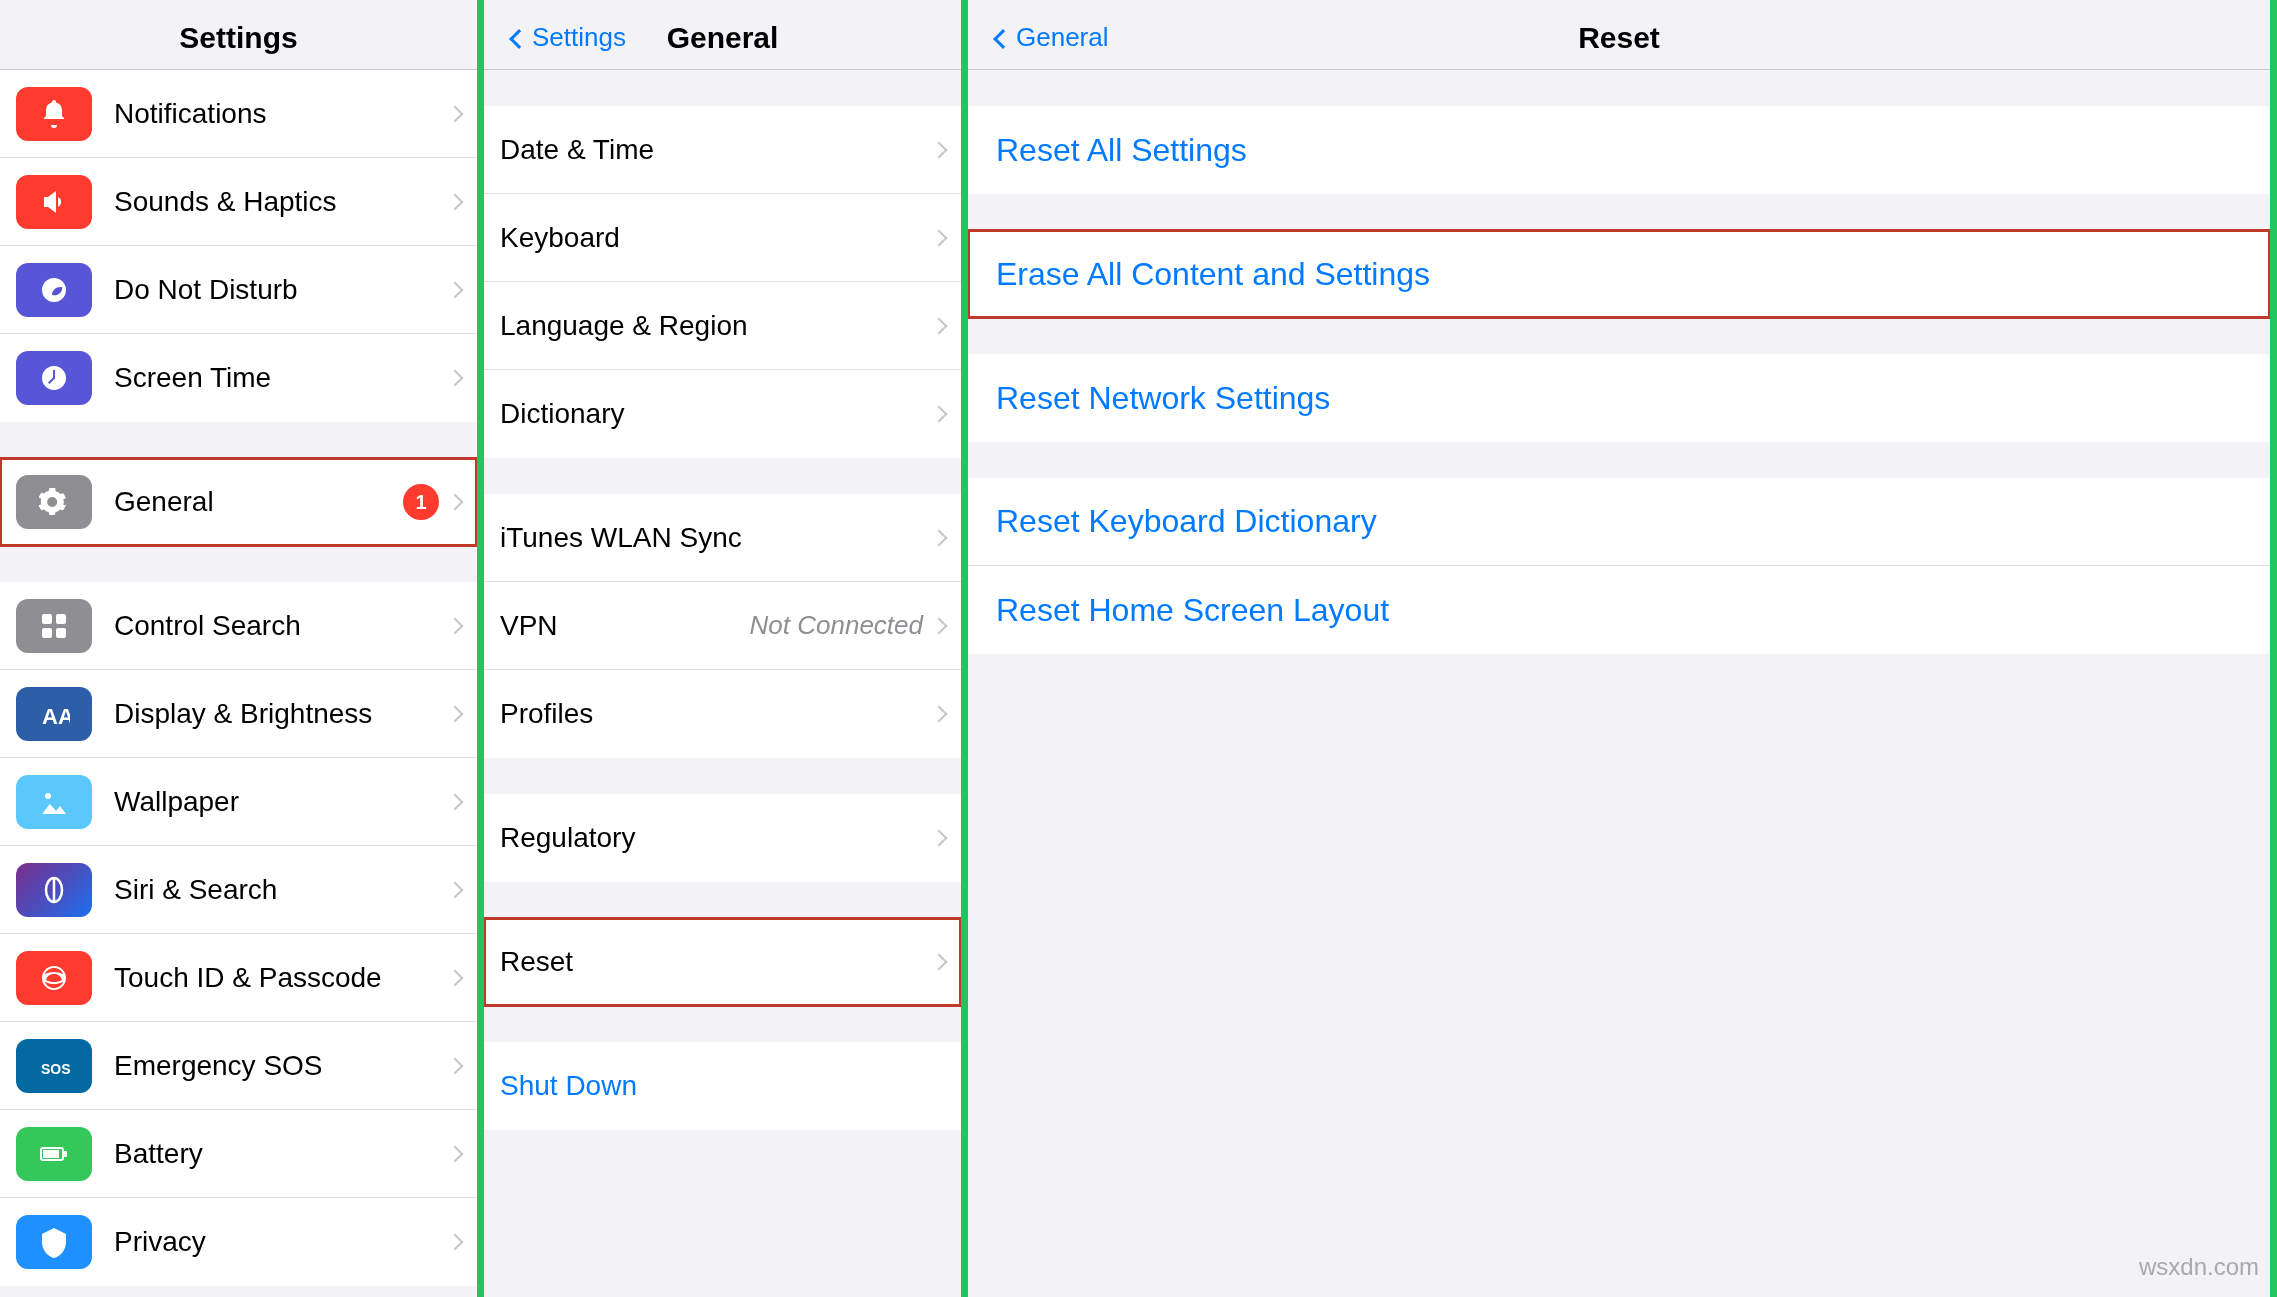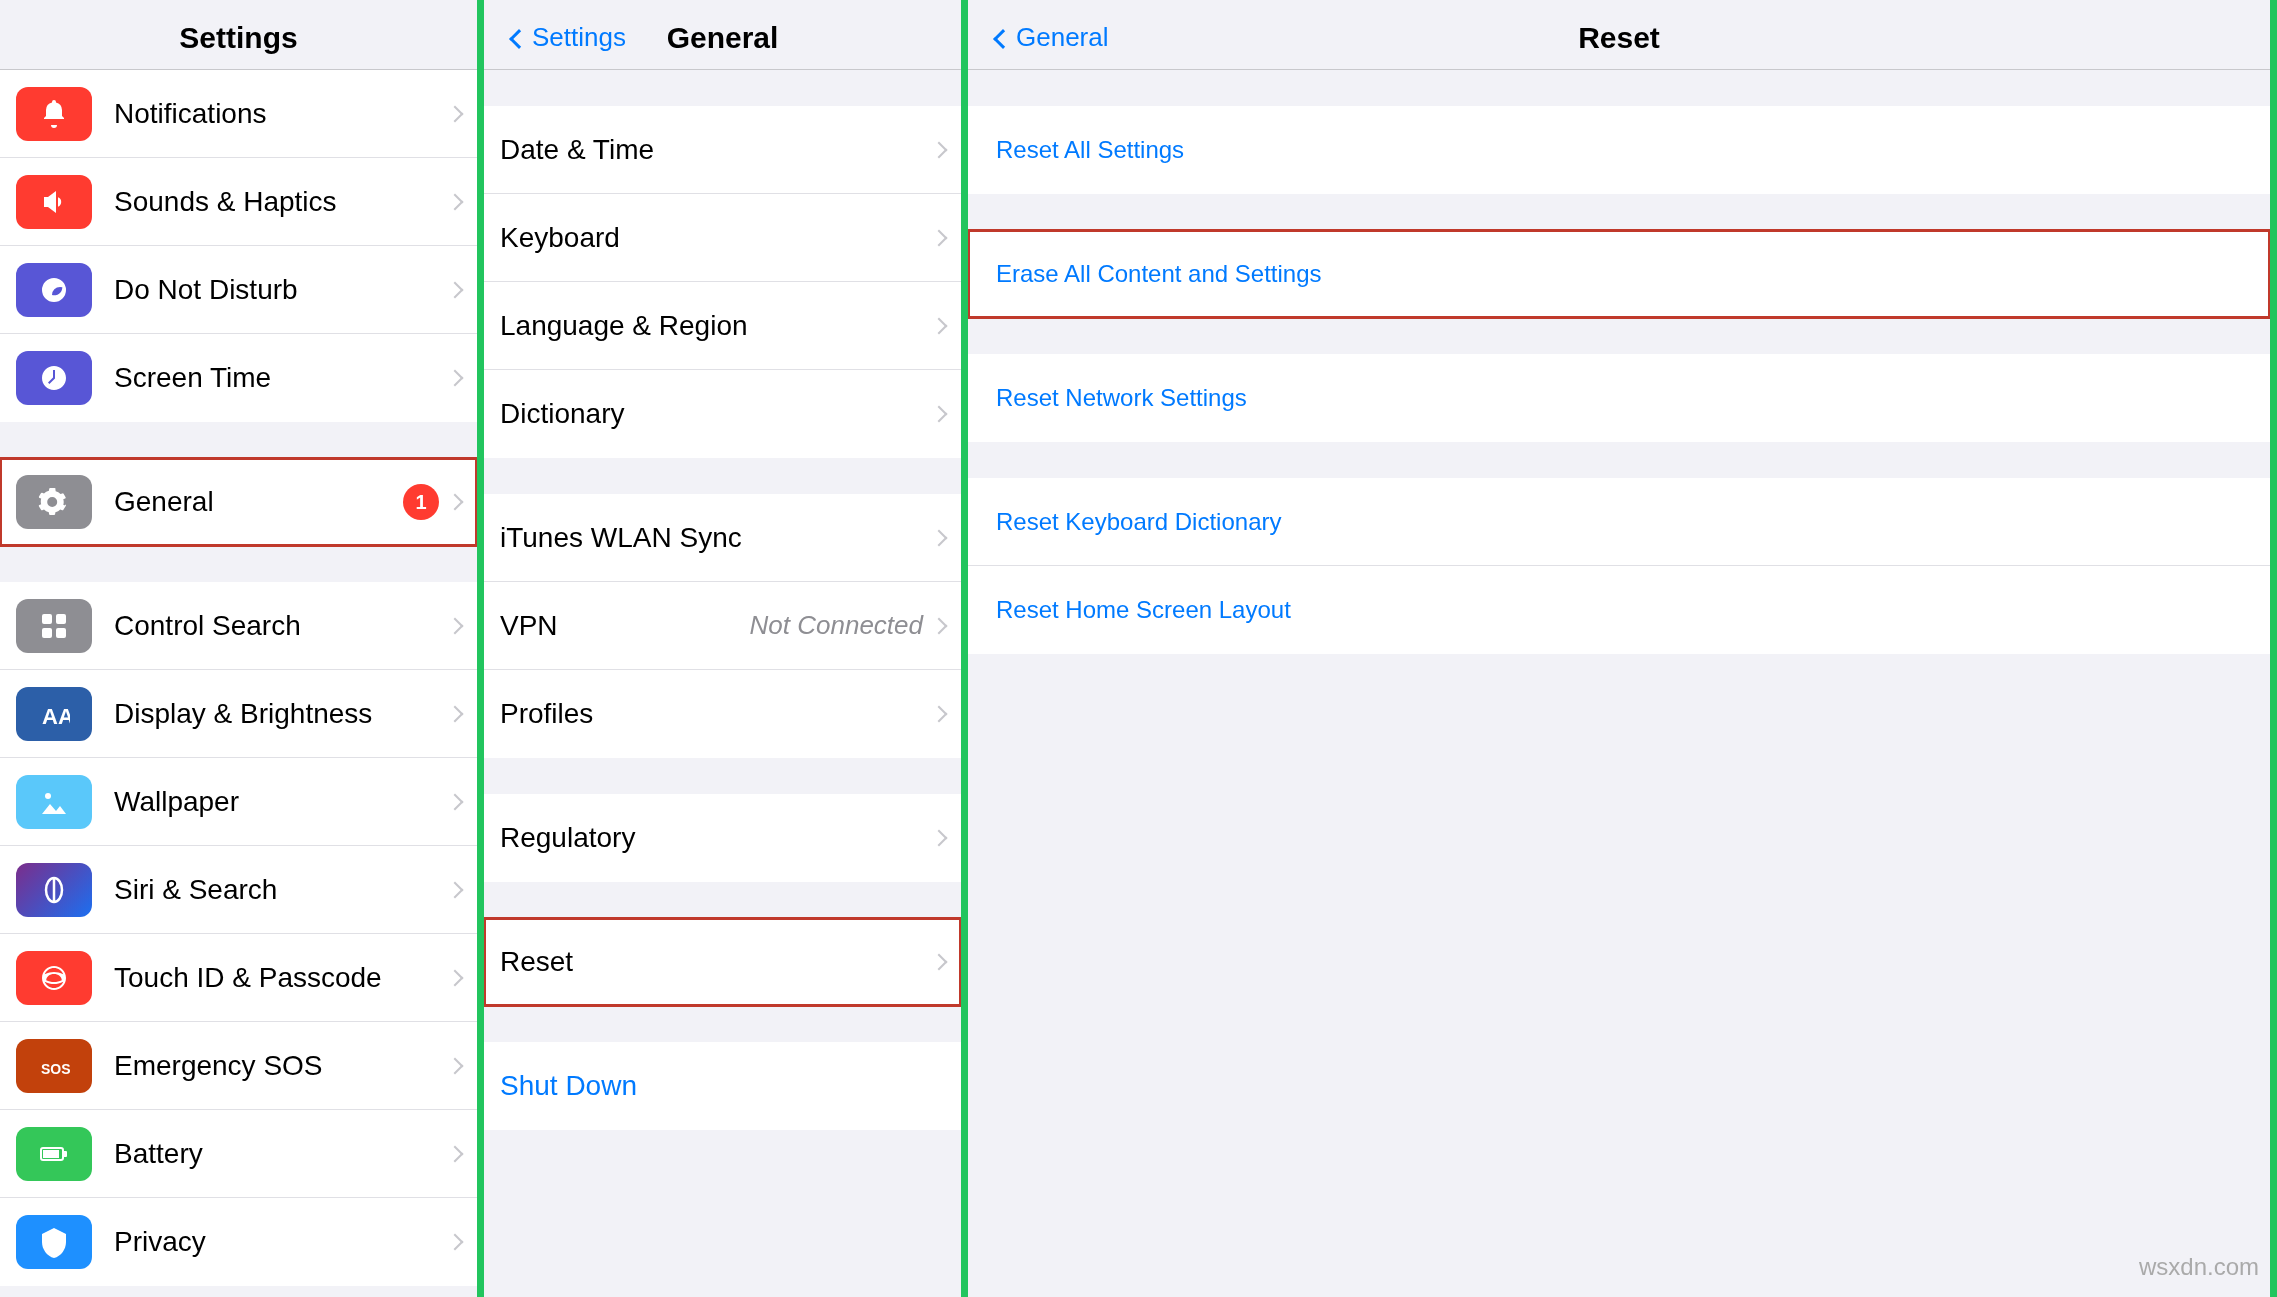--- a/index.html
+++ b/index.html
@@ -187,21 +187,21 @@
       min-height: 88px;
       border-bottom: 1px solid #e0e0e5;
       cursor: pointer;
     }
 
     .reset-row:last-child {
       border-bottom: none;
     }
 
     .reset-row-label {
-      font-size: 24px;
+      font-size: 32px;
       color: #007aff;
     }
 
     .reset-row.highlighted {
       outline: 3px solid #c0392b;
       outline-offset: -2px;
       z-index: 2;
       position: relative;
     }
 
@@ -343,21 +343,21 @@
         <div class="row-icon" style="background:#ff3b30;">
           <svg class="icon-symbol" viewBox="0 0 32 32">
               <path d="M16 4C9.4 4 4 9.4 4 16s5.4 12 12 12 12-5.4 12-12S22.6 4 16 4zm0 2c4.2 0 7.8 2.6 9.3 6.3C22 10.9 19 10 16 10c-3 0-6 .9-9.3 2.3C8.2 8.6 11.8 6 16 6zm0 20c-4.2 0-7.8-2.6-9.3-6.3C9.9 21.1 13 22 16 22c3 0 6-.9 9.3-2.3C23.8 23.4 20.2 26 16 26zm0-6c-2.8 0-5.4-.7-7.8-1.8.2-3.5 3.5-6.2 7.8-6.2s7.6 2.7 7.8 6.2C21.4 19.3 18.8 20 16 20z"></path>
             </svg>
         </div>
         <span class="row-label">Touch ID &amp; Passcode</span>
         <div class="row-chevron"></div>
       </div>
 
       <div class="settings-row">
-        <div class="row-icon" style="background:#c2410c;">
+        <div class="row-icon" style="background:#0369a1;">
           <svg class="icon-symbol" viewBox="0 0 32 32">
               <text x="3" y="24" font-size="14" font-weight="bold" fill="white">SOS</text>
             </svg>
         </div>
         <span class="row-label">Emergency SOS</span>
         <div class="row-chevron"></div>
       </div>
 
       <div class="settings-row">
         <div class="row-icon" style="background:#34c759;">

